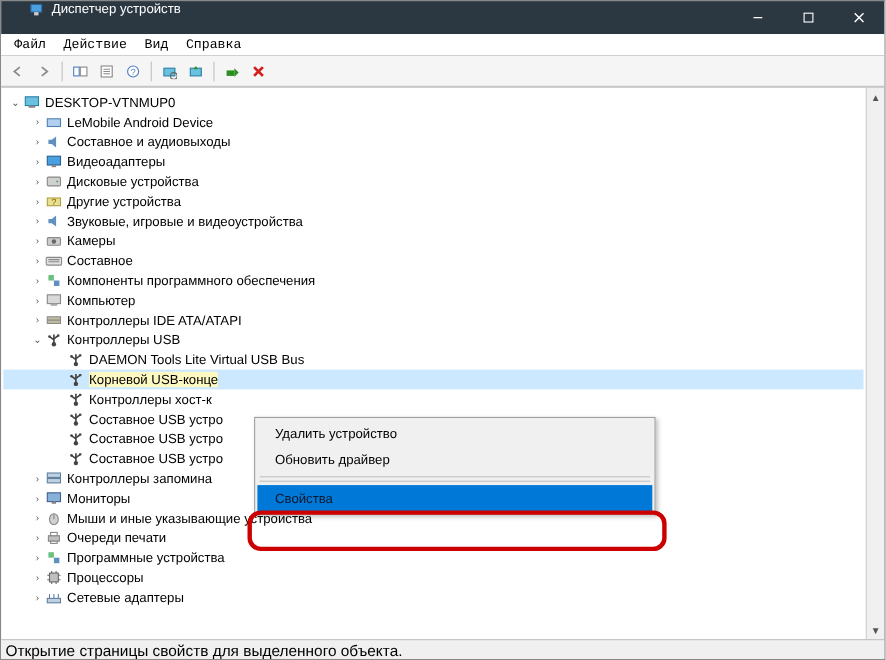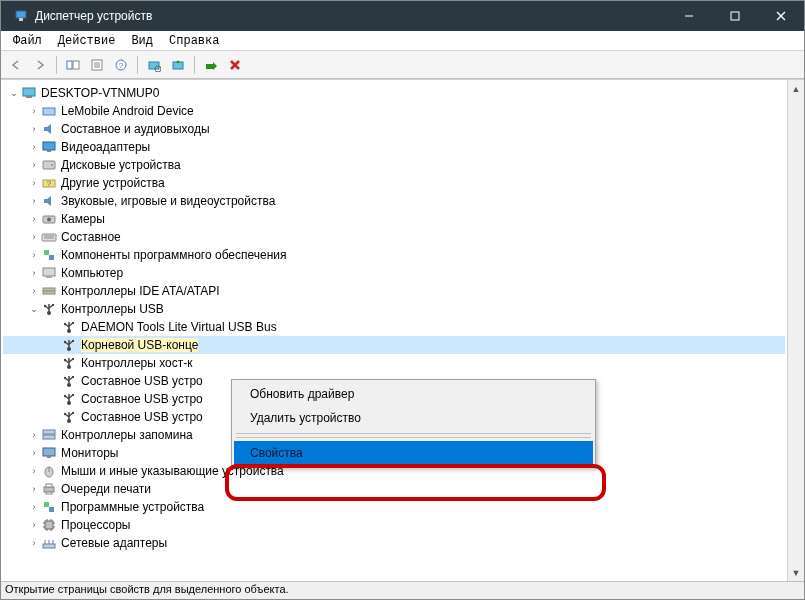--- a/index.html
+++ b/index.html
@@ -11,22 +11,21 @@
     height: 600px;
     overflow: hidden;
     border: 1px solid #888;
   }
   
   .titlebar {
     height: 30px;
     background: #2b3842;
     color: #fff;
     display: flex;
-    align-items: center;
-    padding-left: 12px;
+    padding-left: 24px;
   }
   .titlebar .app-icon {
     width: 16px; height: 16px; margin-right: 6px;
     display: inline-flex; align-items: center; justify-content: center;
   }
   .titlebar-title { flex: 1; font-size: 12px; }
   .win-btn {
     width: 46px; height: 30px;
     display: inline-flex; align-items: center; justify-content: center;
     color: #fff;
@@ -116,21 +115,21 @@
     justify-content: space-between;
     align-items: center;
   }
   .vscroll .arrow { width: 17px; height: 17px; display: flex; align-items: center; justify-content: center; color: #555; font-size: 9px;}
   .vscroll .thumb { flex: 1; background: #c0c0c0; margin: 0 2px; }
   
   .statusbar {
     height: 18px;
     border-top: 1px solid #c0c0c0;
     background: #f0f0f0;
-    font-size: 11px;
+    font-size: 14px;
     padding: 1px 4px;
     color: #000;
   }
   
   .ctxmenu {
     position: absolute;
     left: 231px;
     top: 379px;
     width: 365px;
     background: #f0f0f0;
@@ -563,20 +562,20 @@
   <div class="vscroll">
     <div class="arrow">▲</div>
     <div class="thumb"></div>
     <div class="arrow">▼</div>
   </div>
 </div>
 
 <div class="statusbar">Открытие страницы свойств для выделенного объекта.</div>
 
 <div class="ctxmenu" id="ctxmenu">
+    <div class="ctx-item">Удалить устройство</div>
     <div class="ctx-item">Обновить драйвер</div>
-    <div class="ctx-item">Удалить устройство</div>
     <div class="ctx-sep"></div>
     <div class="ctx-sep"></div>
     <div class="ctx-item highlighted">Свойства</div>
   </div>
 
 <div class="highlight-ring"></div>
 
 </body></html>

